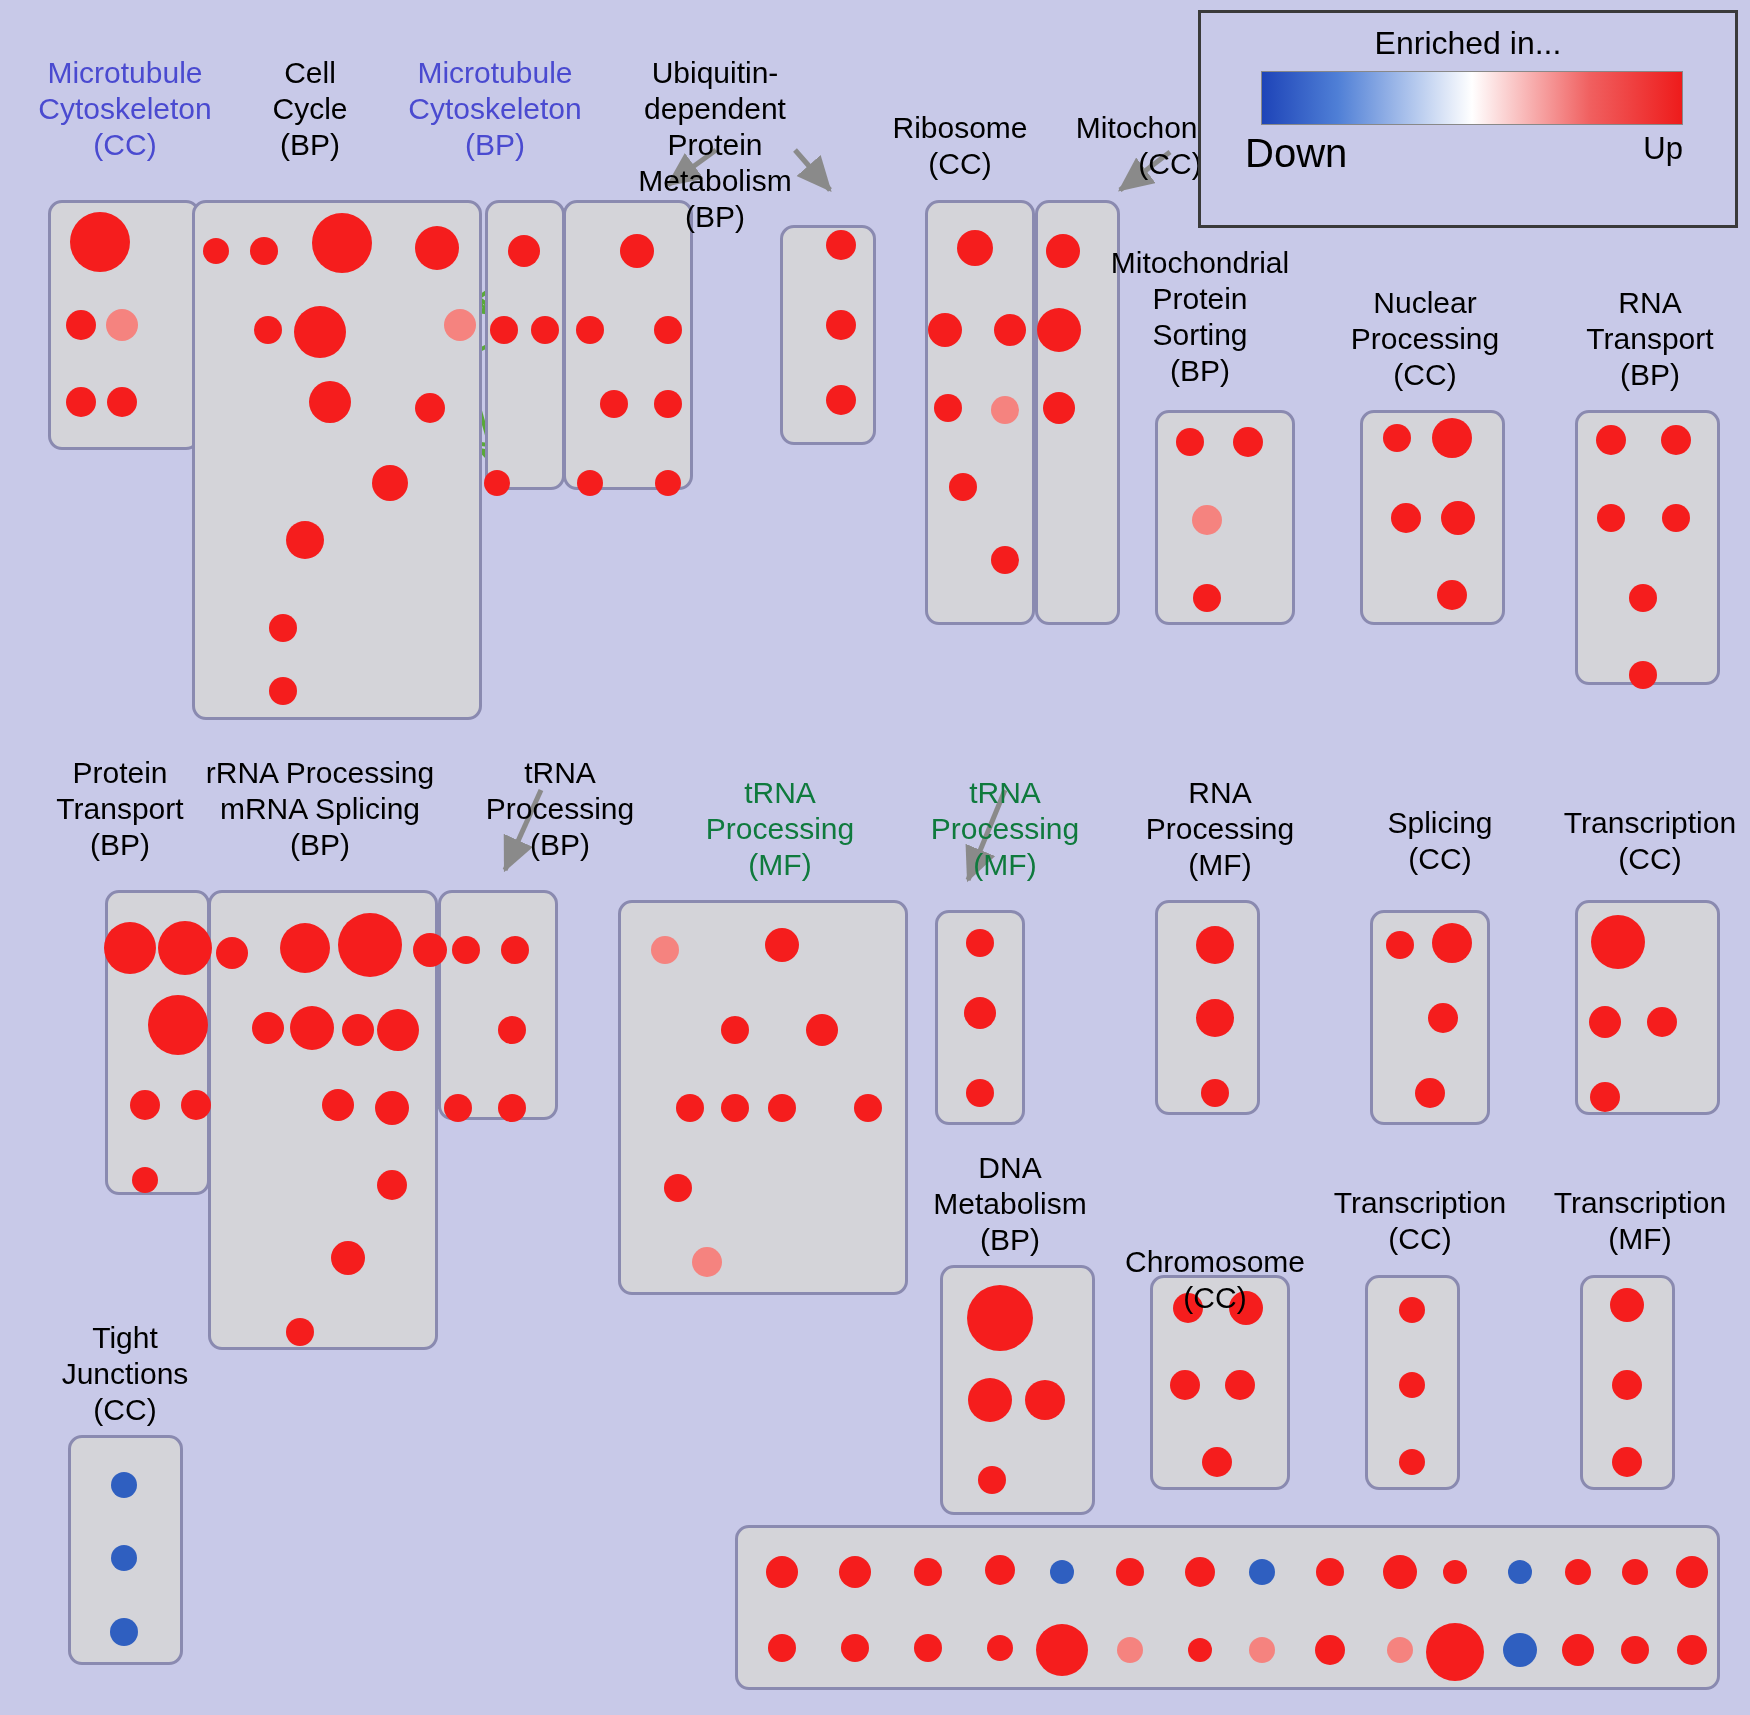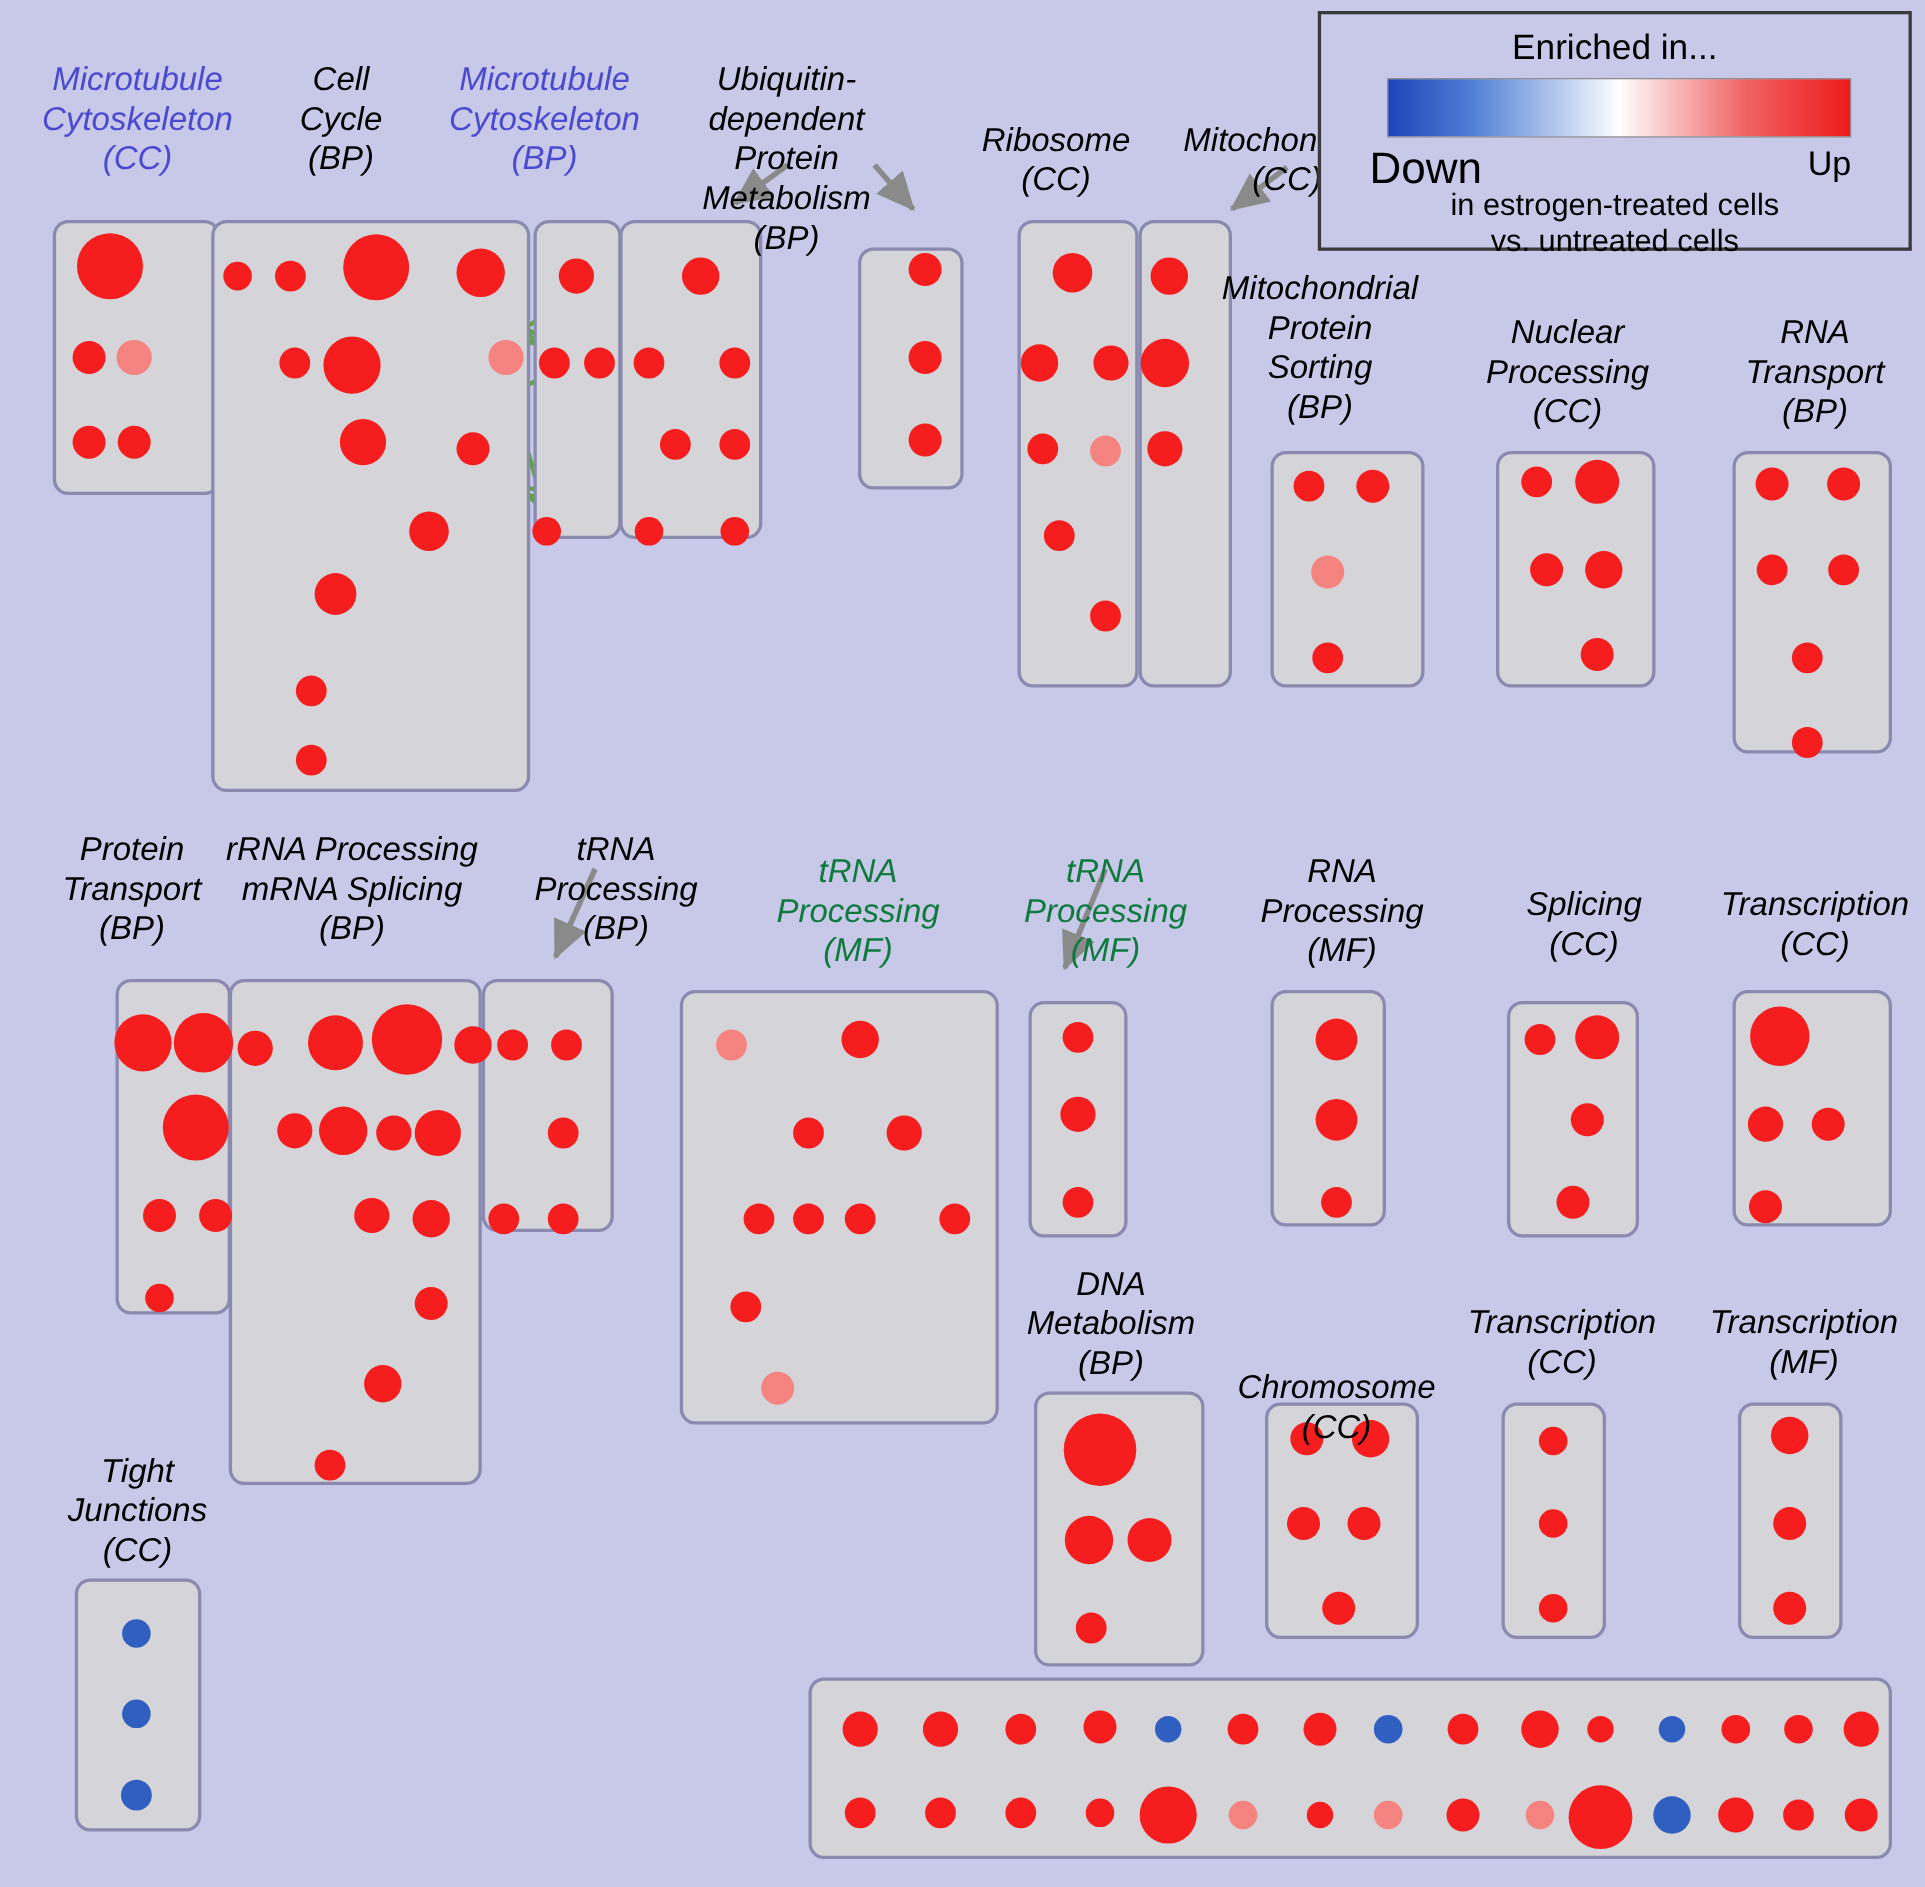--- a/index.html
+++ b/index.html
@@ -12,21 +12,20 @@
   }
   #canvas{position:absolute;left:0;top:0;width:1750px;height:1715px;}
   .label{
     position:absolute;
     color:#000;
     font-size:30px;
     line-height:36px;
     text-align:center;
     white-space:pre-line;
     font-family:"Liberation Sans", sans-serif;
-    font-style:italic;
   }
   .label.blue{color:#4a4ad0;}
   .label.green{color:#0f7a3d;}
   .label.left{text-align:left;}
   .legend{
     position:absolute;
     right:12px;top:10px;
     width:540px;height:218px;
     background:#c8c9e8;
     border:3px solid #3a3a3a;
@@ -449,17 +448,15 @@
 Junctions
 (CC)</div>
     </div>
 
 
   <div class="legend">
     <div class="legend-title">Enriched in...</div>
     <div class="legend-bar"></div>
     <div class="legend-down">Down</div>
     <div class="legend-up">Up</div>
-    <div class="legend-sub">in estrogen-treated cells
-vs. untreated cells</div>
   </div>
 
 </div>
 
 </body></html>

